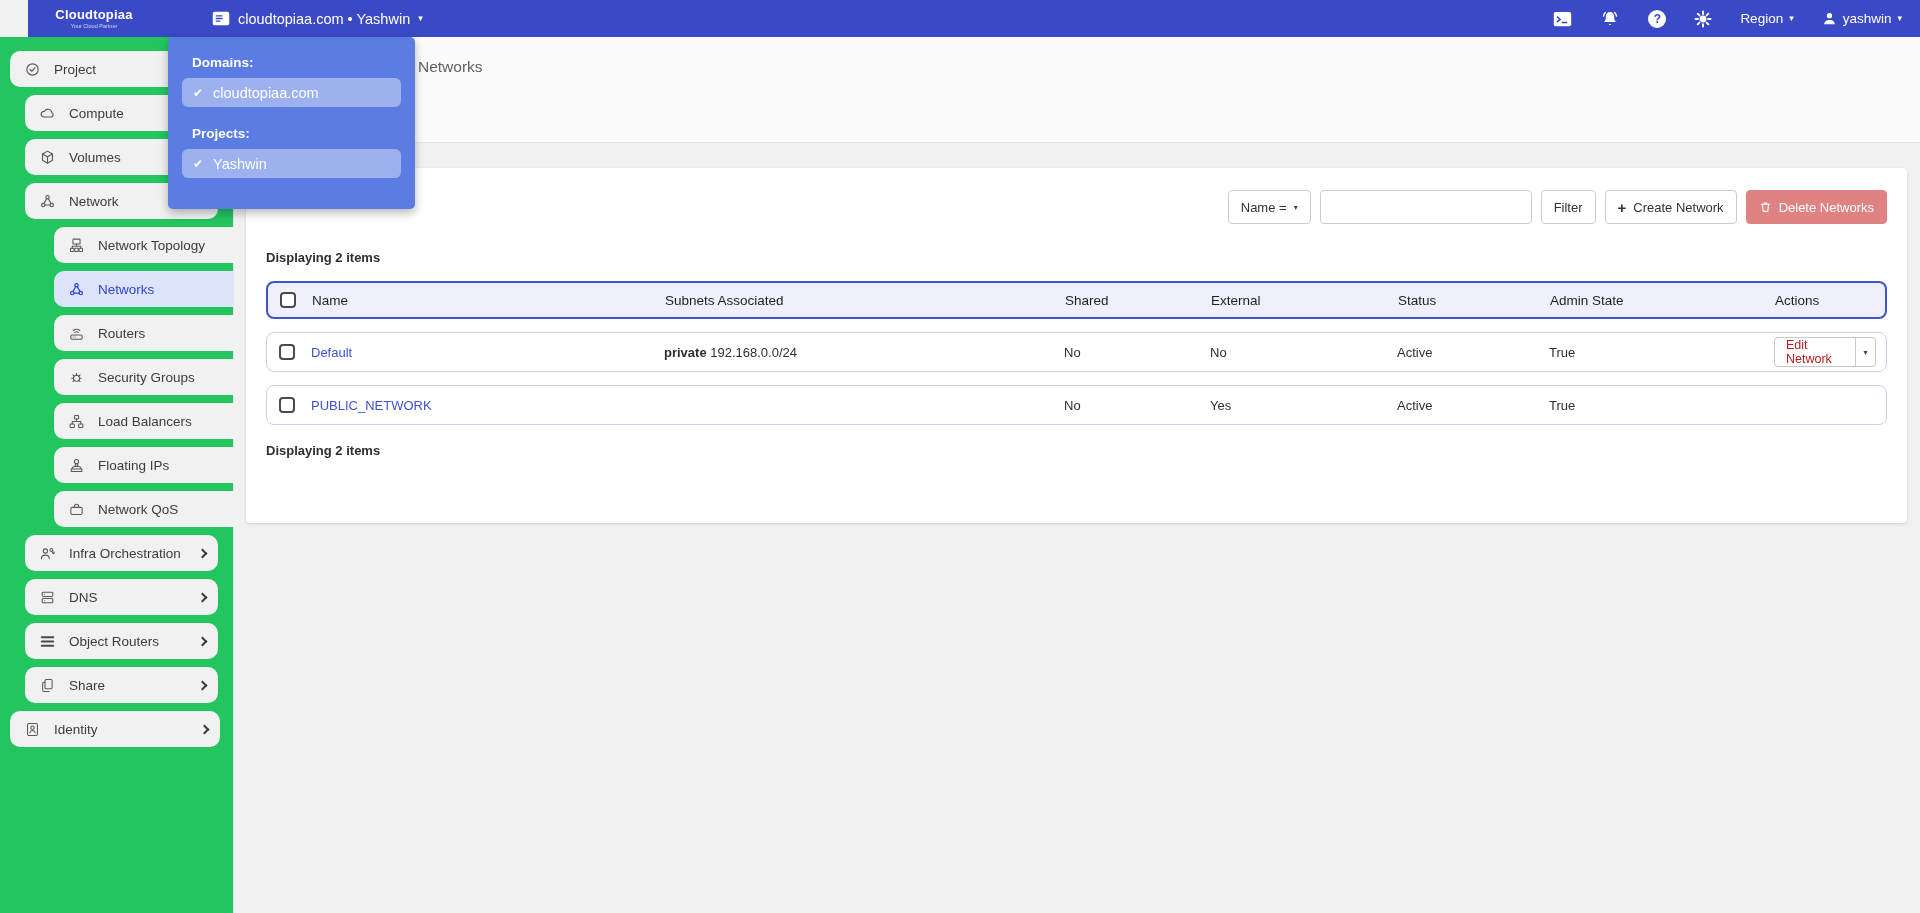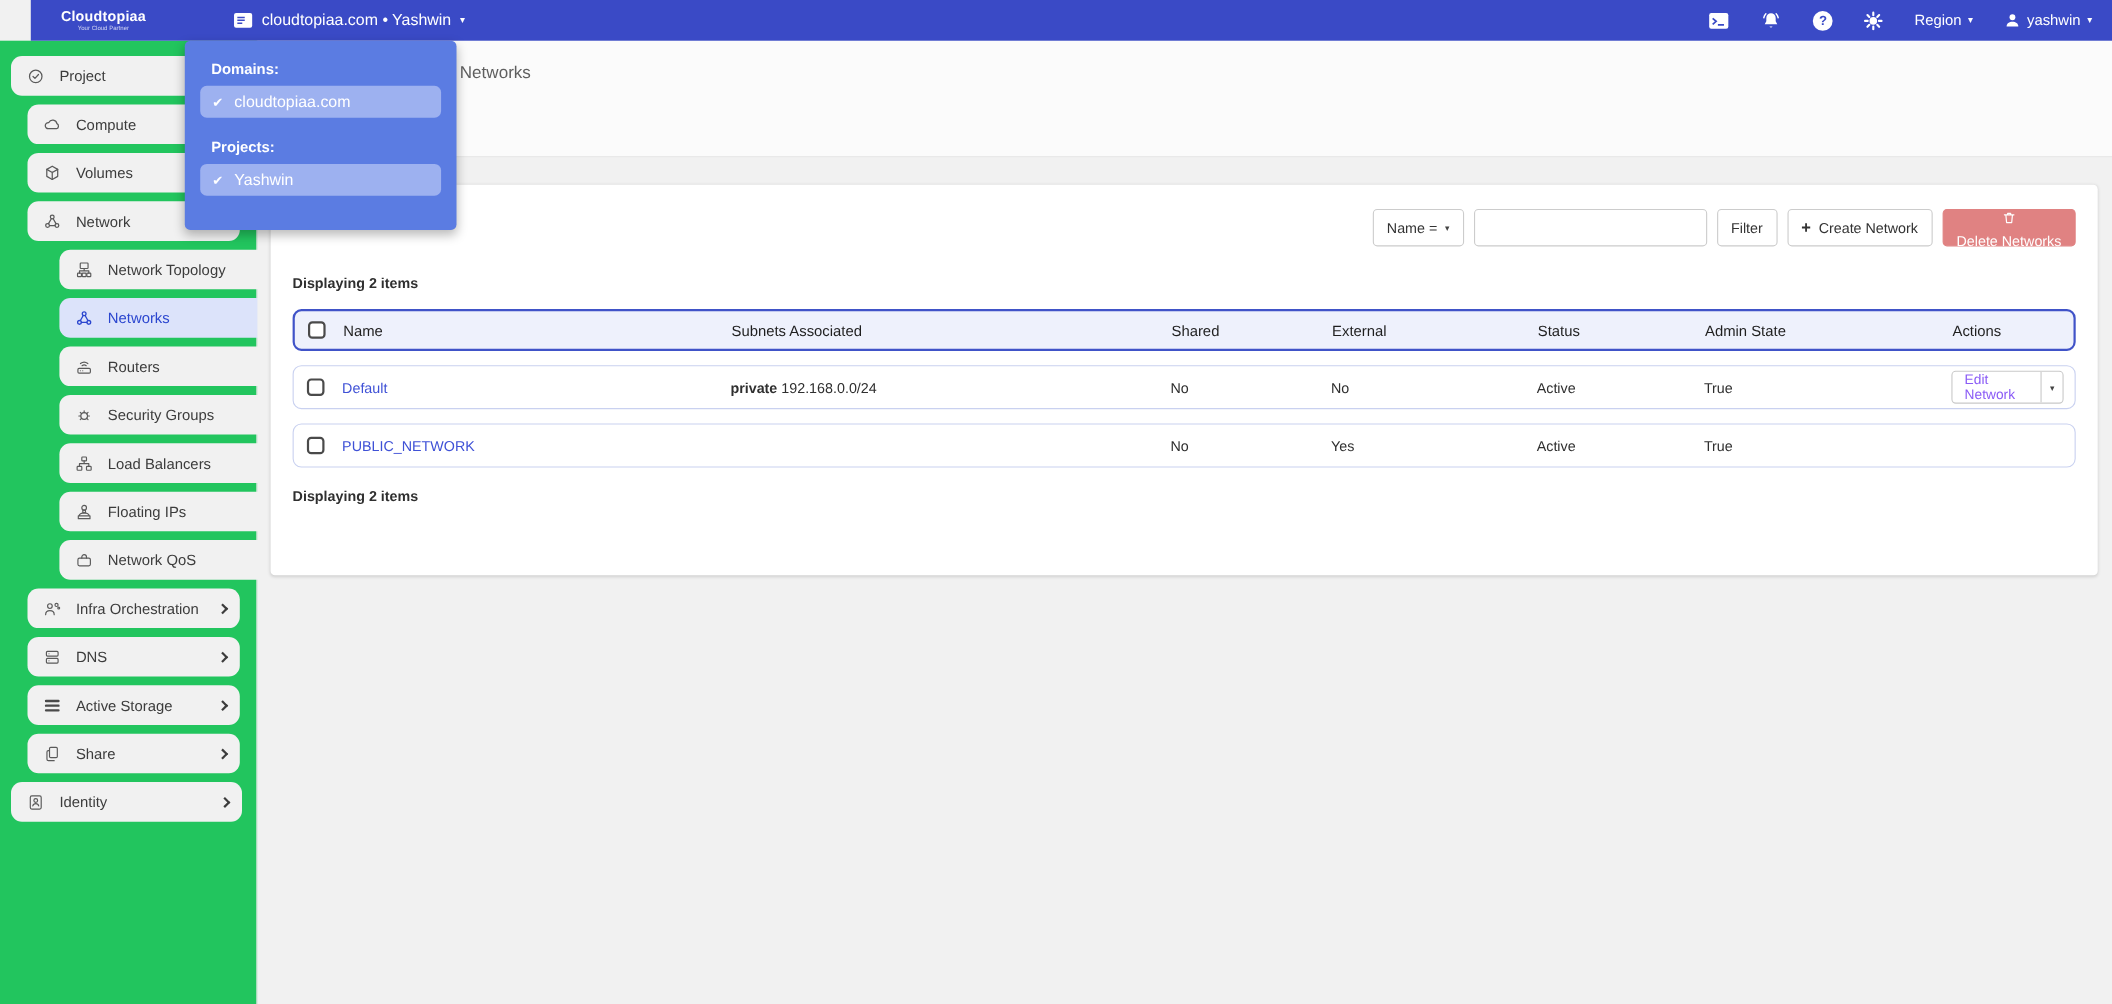--- a/index.html
+++ b/index.html
@@ -53,40 +53,40 @@
           border-radius:4px; box-shadow:0 1px 3px rgba(0,0,0,.14); padding:22px 20px 0; }
 
   .toolbar { display:flex; justify-content:flex-end; align-items:center; gap:9px; }
   .btn { height:34px; background:#fff; border:1px solid #ccc; border-radius:4px; font-size:13px;
          color:#333; display:flex; align-items:center; padding:0 12px; gap:7px;
          font-family:inherit; cursor:pointer; }
   .btn .caret-dk { font-size:8px; color:#444; }
   .plus { font-size:15px; font-weight:bold; line-height:1; }
   .filter-input { width:212px; height:34px; border:1px solid #ccc; border-radius:4px;
                   font-family:inherit; font-size:13px; padding:0 8px; }
-  .btn-delete { background:#e08282; border-color:#e08282; color:#fff;flex-direction:column; }
+  .btn-delete { background:#e08282; border-color:#e08282; color:#fff; }
 
   .count { font-size:13px; color:#2f2f2f;font-weight:bold; }
   .count-top { margin-top:26px; }
   .count-bottom { margin-top:18px; }
 
   .grid-cols { display:grid; grid-template-columns:44px 353px 400px 146px 187px 152px 225px 1fr;
                align-items:center; }
   .tbl-header { margin-top:16px; height:38px; background:#eef1fc; border:2px solid #4053c8;
                 border-radius:8px; font-size:13.5px; color:#1f1f1f; }
   .tbl-row { margin-top:13px; height:40px; background:#fff; border:1px solid #c9d1f0;
              border-radius:8px; font-size:13px; color:#2f2f2f; }
   .cell-check { padding-left:12px; display:flex; }
   .checkbox { width:16px; height:16px; border:2px solid #4a4a4a; border-radius:4px; background:#fff; cursor:pointer; }
   .link { color:#3f51d6; text-decoration:none; cursor:pointer; }
   .subnet-label { font-weight:bold; }
   .cell-actions { display:flex; justify-content:flex-end; padding-right:10px; }
   .split-btn { display:flex; height:30px; border:1px solid #c9c9c9; border-radius:4px;
                overflow:hidden; background:#fff; }
-  .split-main { padding:0 11px; display:flex; align-items:center; font-size:12.5px; color:#8b5cf6; cursor:pointer; }
+  .split-main { padding:0 11px; display:flex; align-items:center; font-size:12.5px; color:#b91c1c; cursor:pointer; }
   .split-caret { width:24px; border-left:1px solid #c9c9c9; display:flex; align-items:center;
                  justify-content:center; font-size:8px; color:#444; cursor:pointer; }
 
   svg.ico { display:block; }
 </style>
 </head>
 <body>
 
 <div class="navbar">
   <div class="brand">
@@ -273,21 +273,21 @@
     </span>
     <span>DNS</span>
     <span class="chev"></span>
   </div>
   <div class="sb-item lvl2">
     <span class="sb-ico">
       <svg class="ico" width="17" height="17" viewBox="0 0 24 24" fill="none" stroke="#4a4a4a" stroke-width="3" stroke-linecap="round">
           <path d="M4 6h16M4 12h16M4 18h16"></path>
         </svg>
     </span>
-    <span>Active Storage</span>
+    <span>Object Routers</span>
     <span class="chev"></span>
   </div>
   <div class="sb-item lvl2">
     <span class="sb-ico">
       <svg class="ico" width="17" height="17" viewBox="0 0 24 24" fill="none" stroke="#5a5a5a" stroke-width="1.5" stroke-linecap="round" stroke-linejoin="round">
           <rect x="8.5" y="3.5" width="10" height="13" rx="1.5"></rect>
           <path d="M8.5 7.5H7A1.8 1.8 0 0 0 5.2 9.3v9.4A1.8 1.8 0 0 0 7 20.5h7.5"></path>
         </svg>
     </span>
     <span>Share</span>

